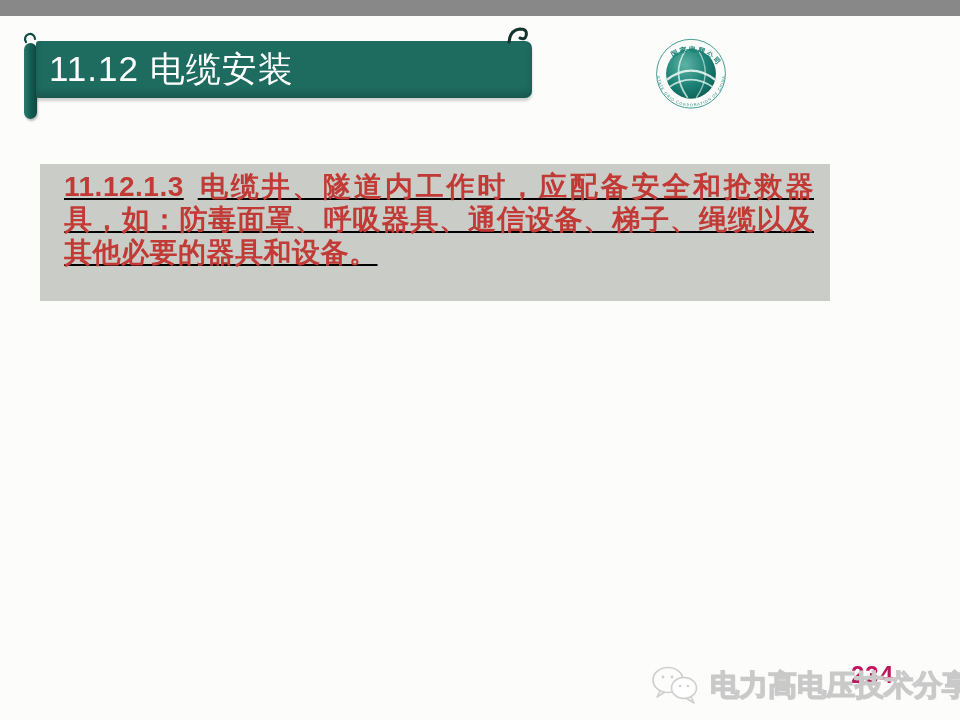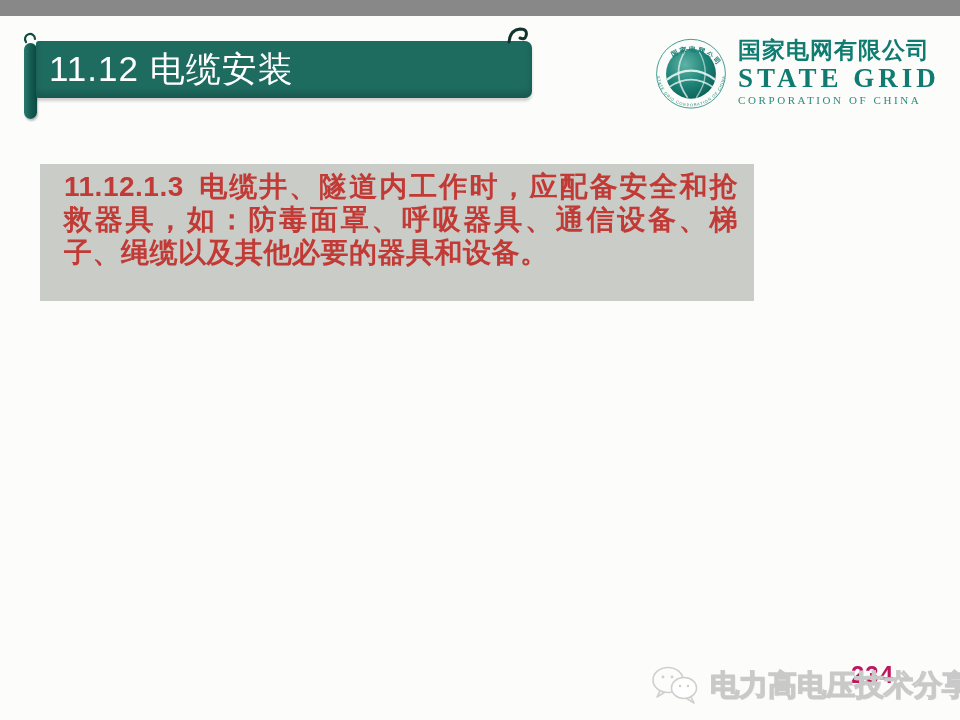--- a/index.html
+++ b/index.html
@@ -42,23 +42,24 @@
     color:#0F7B71;font-family:"Liberation Serif",serif;font-weight:bold;
     font-size:27px;letter-spacing:4px;margin-top:3px;white-space:nowrap;
   }
   .logo-sub{
     color:#2C8B80;font-family:"Liberation Serif",serif;font-size:11px;
     letter-spacing:2.6px;margin-top:3px;white-space:nowrap;
   }
 
   
   .content-box{
-    position:absolute;left:40px;top:148px;width:714px;height:137px;
+    position:absolute;left:40px;top:148px;width:790px;height:137px;
     background:#CACCC7;box-sizing:border-box;
     padding:6px 16px 0 24px;
+    text-decoration:underline;
   }
   .clause{
     margin:0;color:#C23A35;font-weight:bold;font-size:28px;line-height:33px;
     letter-spacing:0.5px;text-align:justify;
   }
   .clause-number{padding-right:14px;}
   .clause:nth-of-type(2) .clause-number{padding-right:24px;}
 
   
   .page-number{
@@ -112,25 +113,20 @@
       <path d="M24,68 Q50,50 76,68" fill="none" stroke="#EAF6F3" stroke-width="2" opacity="0.8"></path>
       <path d="M44,24 Q26,52 46,80" fill="none" stroke="#EAF6F3" stroke-width="2" opacity="0.75"></path>
       <path d="M58,24 Q76,52 56,80" fill="none" stroke="#EAF6F3" stroke-width="1.6" opacity="0.6"></path>
       <text font-size="8" fill="#157C72" font-weight="bold" letter-spacing="2">
         <textPath href="#arcTop" startOffset="26%">国家电网公司</textPath>
       </text>
       <text font-size="4.6" fill="#2A8D82" letter-spacing="1">
         <textPath href="#arcBottom" startOffset="4%">STATE GRID CORPORATION OF CHINA</textPath>
       </text>
     </svg>
-    <div class="logo-text">
-      <span class="logo-cn">国家电网有限公司</span>
-      <span class="logo-en">STATE GRID</span>
-      <span class="logo-sub">CORPORATION OF CHINA</span>
-    </div>
   </div>
 
   <div class="content-box">
     <p class="clause"><span class="clause-number">11.12.1.3</span><span class="clause-text">电缆井、隧道内工作时，应配备安全和抢救器具，如：防毒面罩、呼吸器具、通信设备、梯子、绳缆以及其他必要的器具和设备。</span></p>
   </div>
 
   <div class="page-number">234</div>
 
   <div class="watermark">
     <svg class="wm-icon" viewBox="0 0 52 48">

